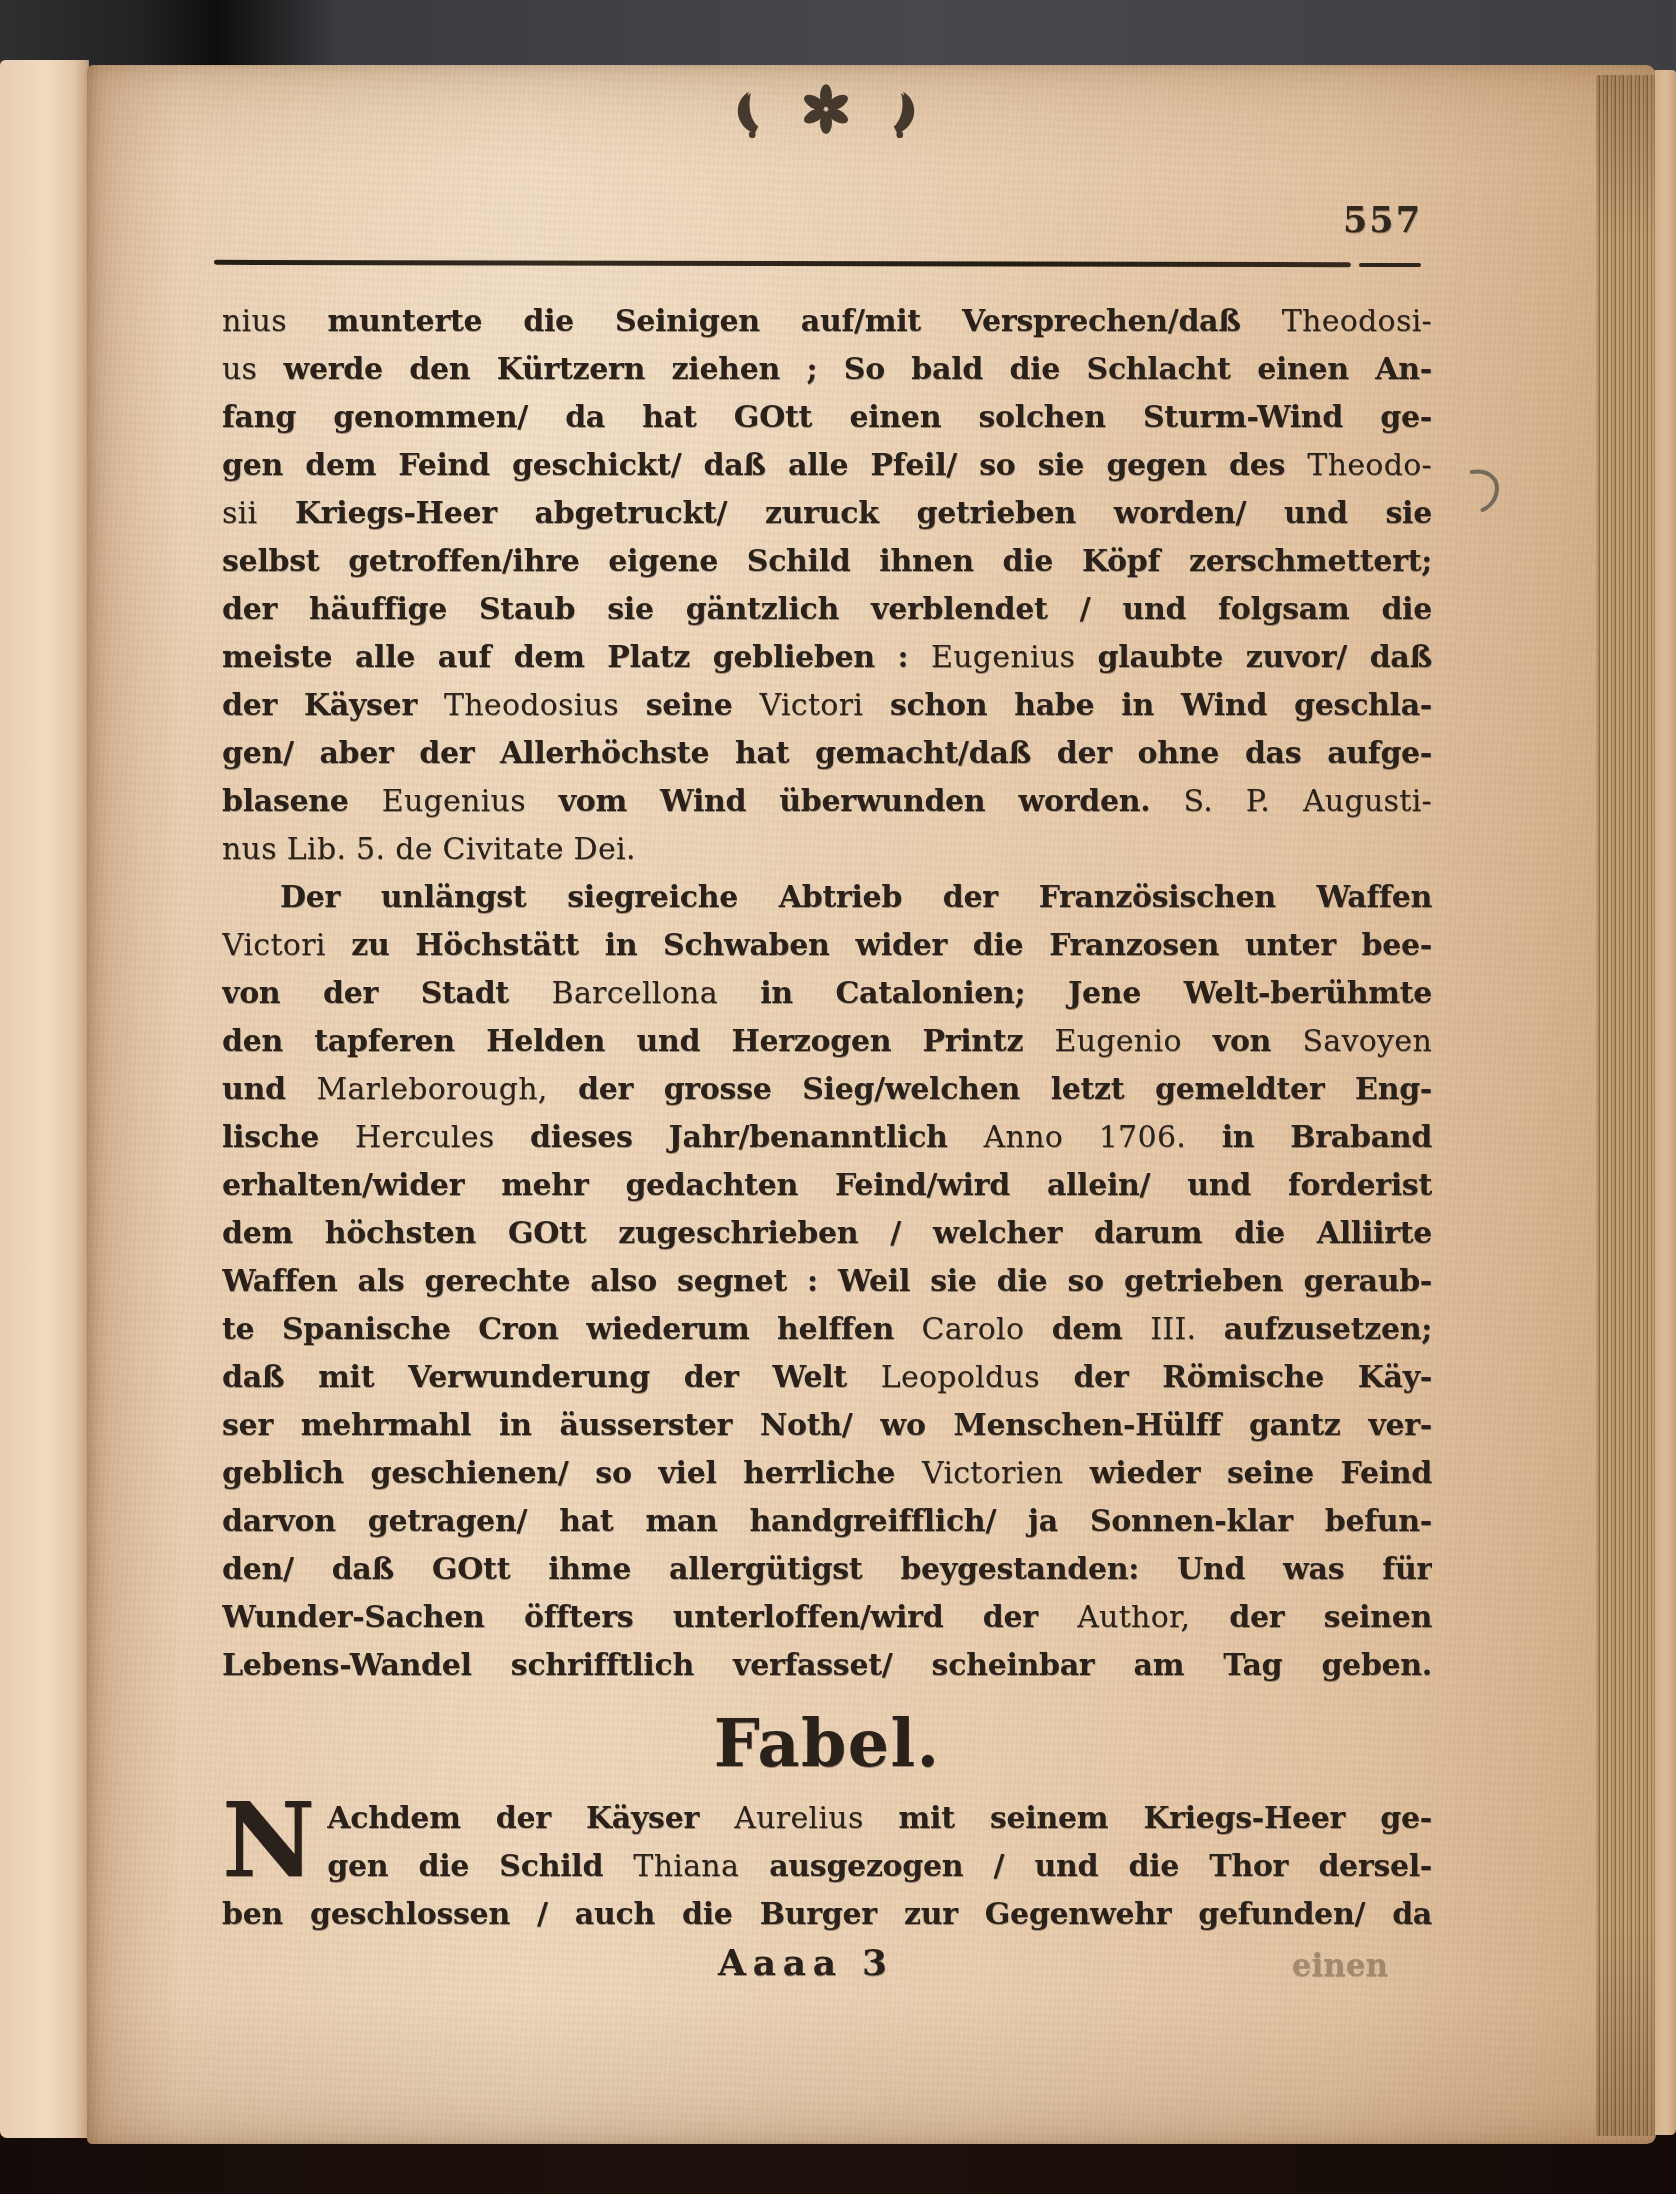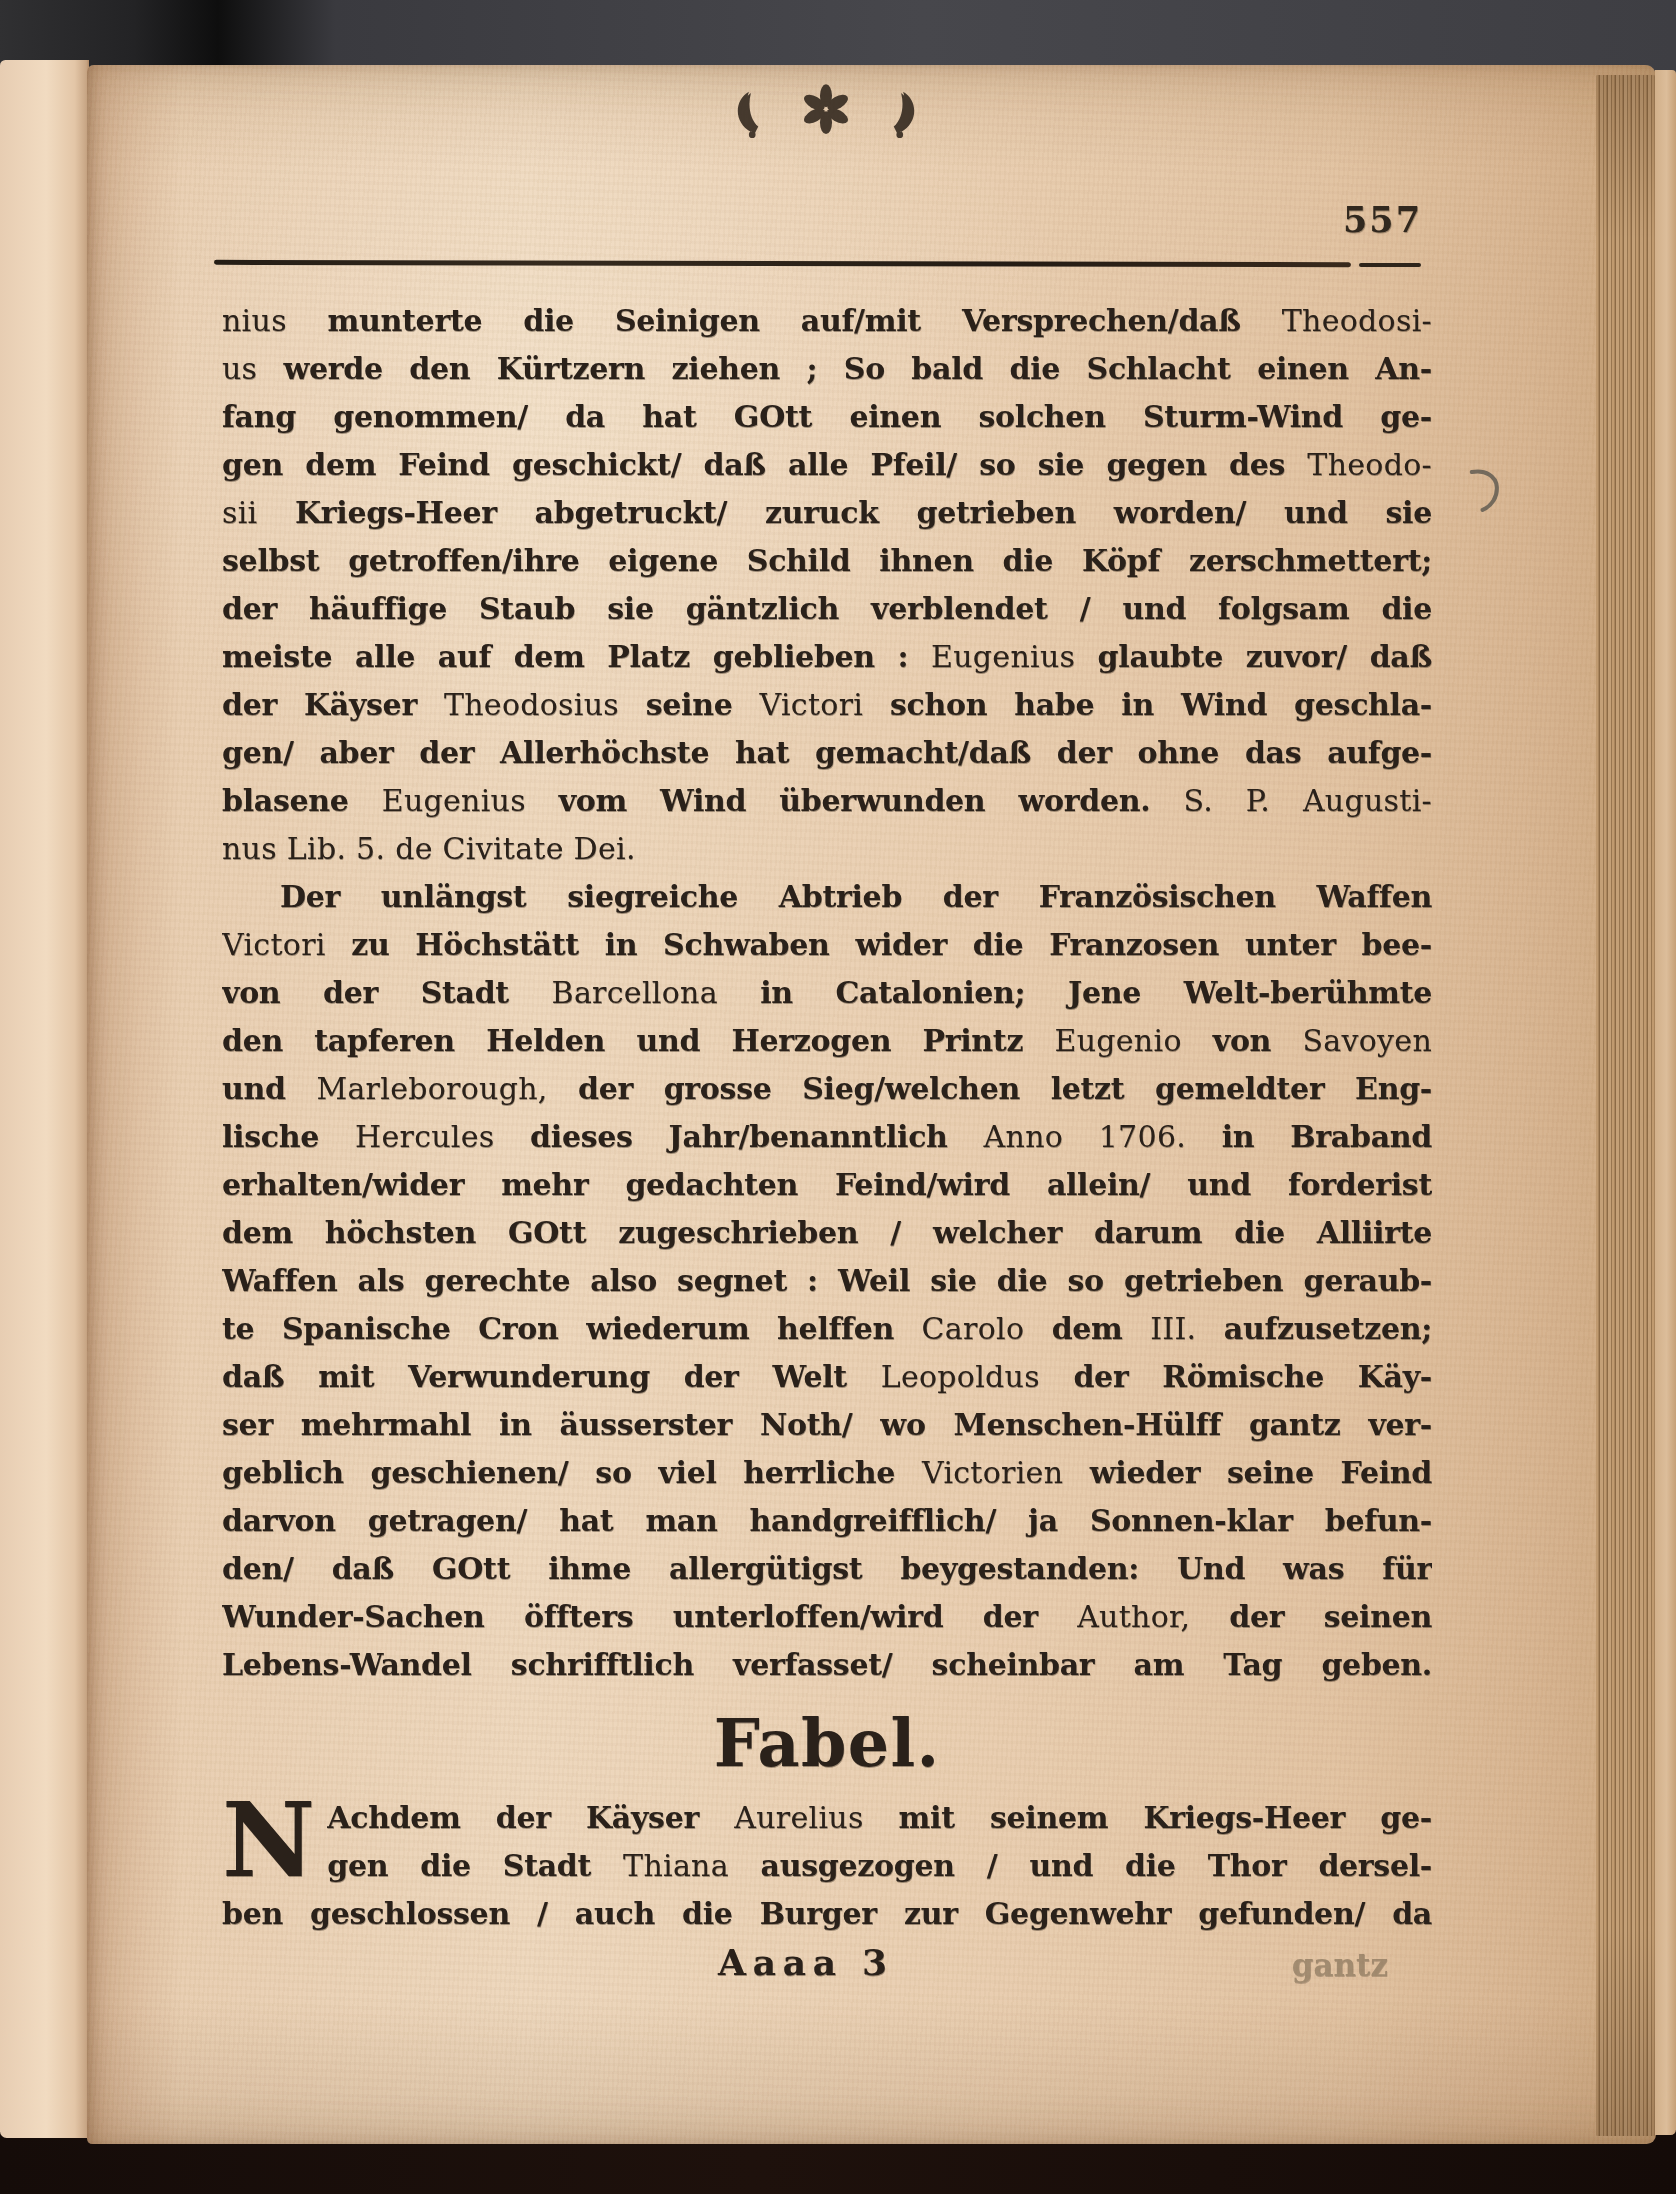--- a/index.html
+++ b/index.html
@@ -145,22 +145,22 @@
         <div class="line"><span class="seg-f">geblich geschienen/ so viel herrliche </span><span class="seg-a">Victorien </span><span class="seg-f">wieder seine Feind</span></div>
         <div class="line"><span class="seg-f">darvon getragen/ hat man handgreifflich/ ja Sonnen-klar befun-</span></div>
         <div class="line"><span class="seg-f">den/ daß GOtt ihme allergütigst beygestanden: Und was für</span></div>
         <div class="line"><span class="seg-f">Wunder-Sachen öffters unterloffen/wird der </span><span class="seg-a">Author, </span><span class="seg-f">der seinen</span></div>
         <div class="line"><span class="seg-f">Lebens-Wandel schrifftlich verfasset/ scheinbar am Tag geben.</span></div>
       </div>
     <h2 class="heading">Fabel.</h2>
     <div class="para">
         <span class="dropcap">N</span>
         <div class="line"><span class="seg-f">Achdem der Käyser </span><span class="seg-a">Aurelius </span><span class="seg-f">mit seinem Kriegs-Heer ge-</span></div>
-        <div class="line"><span class="seg-f">gen die Stadt </span><span class="seg-a">Thiana </span><span class="seg-f">ausgezogen / und die Thor dersel-</span></div>
+        <div class="line"><span class="seg-f">gen die Schild </span><span class="seg-a">Thiana </span><span class="seg-f">ausgezogen / und die Thor dersel-</span></div>
         <div class="line"><span class="seg-f">ben geschlossen / auch die Burger zur Gegenwehr gefunden/ da</span></div>
       </div>
     <div class="sigrow">
       <span class="signature">Aaaa 3</span>
-      <span class="catchword">gantz</span>
+      <span class="catchword">einen</span>
     </div>
   </div>
 </div>
 
 
 </body></html>

